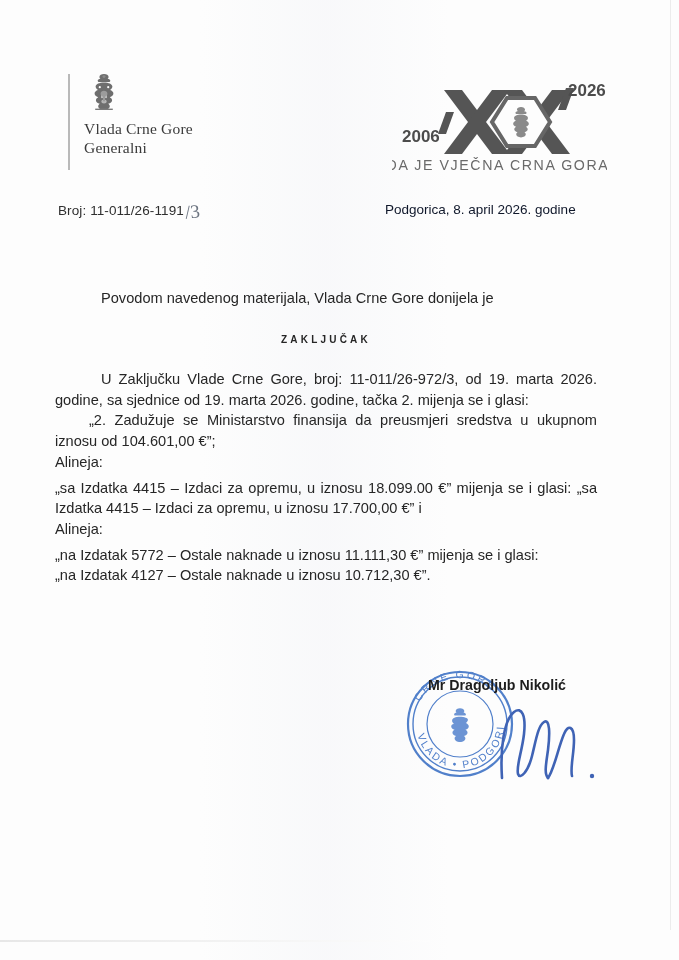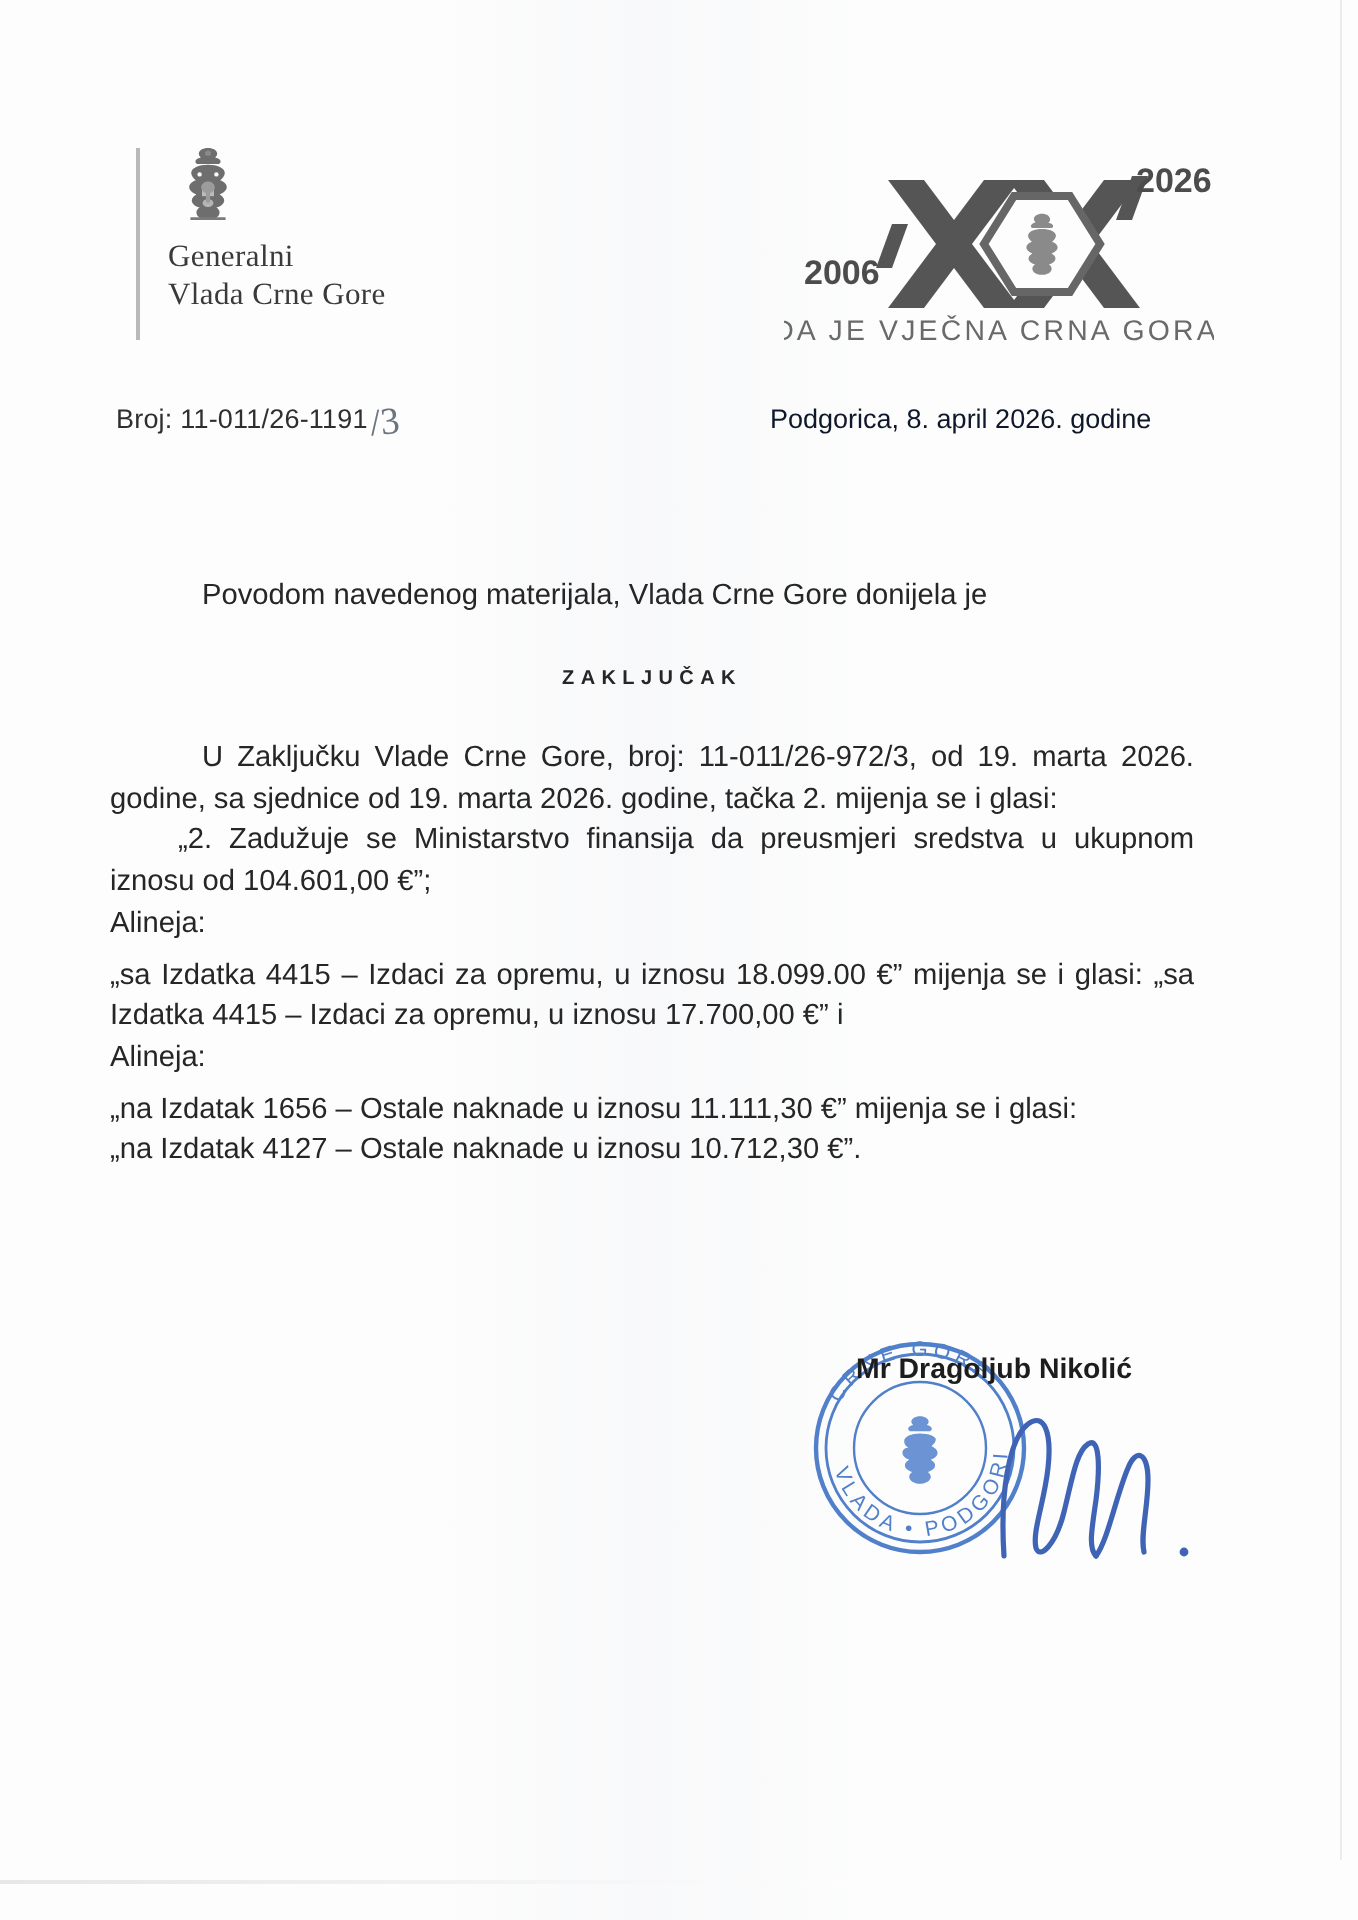--- a/index.html
+++ b/index.html
@@ -209,22 +209,22 @@
         <g fill="#fcfcfc">
           <circle cx="15.8" cy="15.2" r="1.1"></circle>
           <circle cx="24.2" cy="15.2" r="1.1"></circle>
           <path d="M17 20.5h6v5.6h-6z" opacity=".55"></path>
           <path d="M20 27.5c-1.5 0-2.7.9-2.7 2s1.2 2 2.7 2 2.7-.9 2.7-2-1.2-2-2.7-2z" opacity=".5"></path>
         </g>
         <path d="M20 18.8c-1.9 0-3.4 1.3-3.4 2.9 0 1.3 1 2.4 2.4 2.8v4.8h2v-4.8c1.4-.4 2.4-1.5 2.4-2.8 0-1.6-1.5-2.9-3.4-2.9z" fill="#9c9c9c"></path>
         <path d="M11.2 36.6h17.6v1.4H11.2z" fill="#7a7a7a"></path>
       </svg>
       <div class="lh-text">
+        <div>Vlada Crne Gore</div>
         <div>Generalni</div>
-        <div>Vlada Crne Gore</div>
       </div>
     </div>
   </div>
 
   <div class="anniv">
     <svg viewBox="0 0 215 105" width="215" height="105">
 
       <g fill="#555555">
         <path d="M52 22 L70 22 L118 86 L100 86 Z"></path>
         <path d="M100 22 L118 22 L70 86 L52 86 Z"></path>
@@ -275,21 +275,21 @@
     <p class="nojust">Alineja:</p>
 
     <div class="gap-sm"></div>
 
     <p>„sa Izdatka 4415 – Izdaci za opremu, u iznosu 18.099.00 €” mijenja se i glasi: „sa Izdatka 4415 – Izdaci za opremu, u iznosu 17.700,00 €” i</p>
 
     <p class="nojust">Alineja:</p>
 
     <div class="gap-sm"></div>
 
-    <p class="nojust">„na Izdatak 1656 – Ostale naknade u iznosu 11.111,30 €” mijenja se i glasi:</p>
+    <p class="nojust">„na Izdatak 5772 – Ostale naknade u iznosu 11.111,30 €” mijenja se i glasi:</p>
     <p class="nojust">„na Izdatak 4127 – Ostale naknade u iznosu 10.712,30 €”.</p>
   </div>
 
   <svg class="stamp" viewBox="0 0 124 124">
     <defs>
       <path id="arcTop" d="M 62 62 m -46 0 a 46 46 0 1 1 92 0" fill="none"></path>
       <path id="arcBottom" d="M 62 62 m -44 0 a 44 44 0 1 0 88 0" fill="none"></path>
     </defs>
     <circle cx="62" cy="62" r="52" fill="none" stroke="#3a6fc4" stroke-width="2.2"></circle>
     <circle cx="62" cy="62" r="47" fill="none" stroke="#3a6fc4" stroke-width="1.4"></circle>

